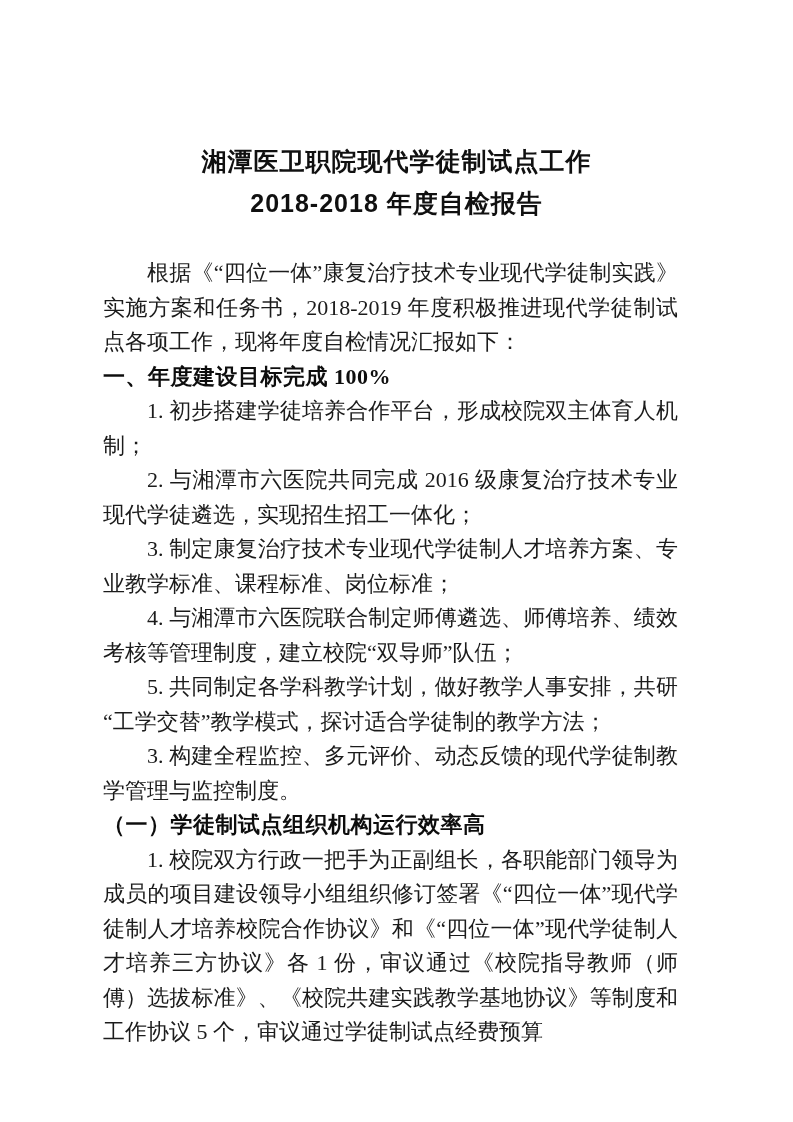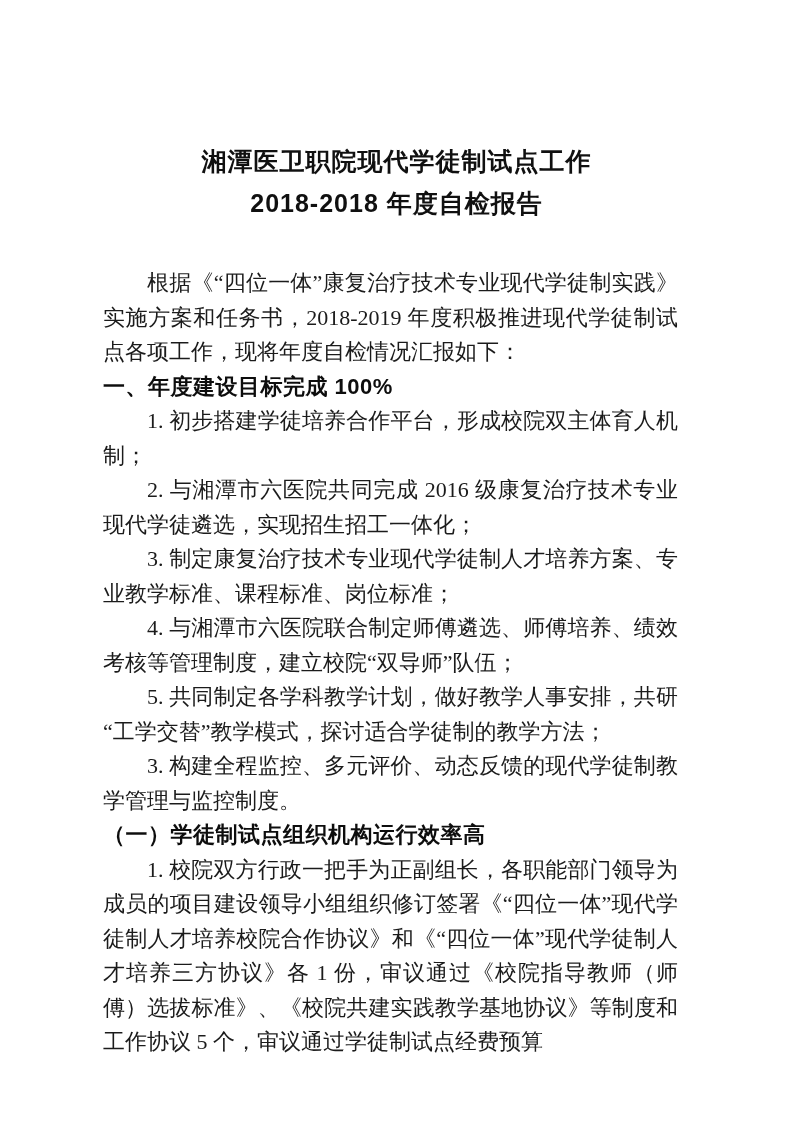--- a/index.html
+++ b/index.html
@@ -21,38 +21,38 @@
     padding-top: 140px;
     text-align: center;
     font-family: "Liberation Sans", sans-serif;
     font-weight: bold;
     font-size: 25px;
     line-height: 42px;
     letter-spacing: 1px;
     color: #101010;
   }
   .content {
-    margin-top: 42px;
+    margin-top: 32px;
     padding-left: 103px;
     padding-right: 115px;
     font-size: 22px;
     line-height: 34.5px;
     text-align: justify;
     text-justify: inter-ideograph;
     color: #1b1b1b;
   }
   .content p {
     margin: 0;
     padding: 0;
     text-indent: 2em;
   }
   .content p.heading1,
   .content p.heading2 {
     text-indent: 0;
-    font-family: Liberation Sans, sans-serif;
+    font-family: Liberation Serif, serif;
     font-weight: bold;
     color: #0d0d0d;
     letter-spacing: 0.5px;
   }
 </style>
 </head>
 <body>
 
 <div class="page">
 

